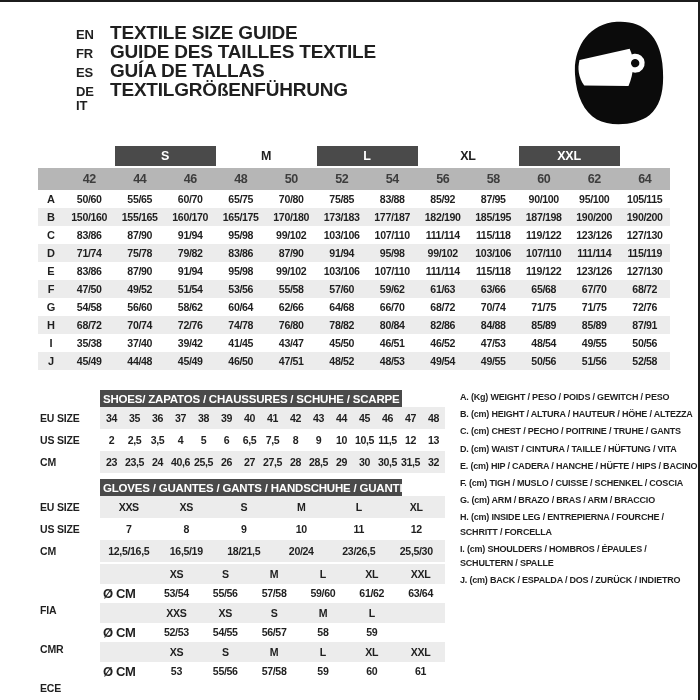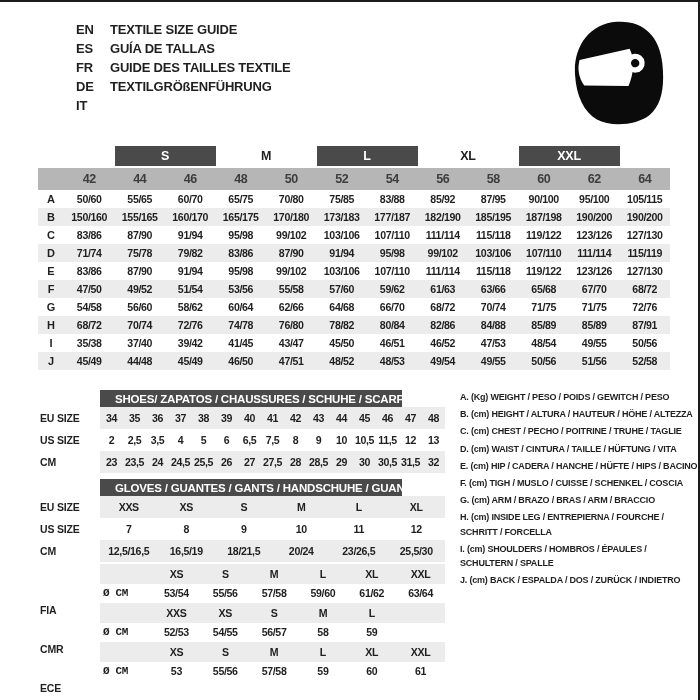--- a/index.html
+++ b/index.html
@@ -7,21 +7,21 @@
     width:700px;height:700px;background:#ffffff;position:relative;overflow:hidden;
     font-family:"Liberation Sans","DejaVu Sans",sans-serif;font-weight:700;color:#1f1f1f;
     box-sizing:border-box;border-top:2px solid #1c1c1c;border-right:2px solid #1c1c1c;
   }
   *{box-sizing:border-box;}
 
   
   .lang-block{position:absolute;left:40px;top:20px;}
   .lang-row{display:flex;align-items:baseline;height:19px;margin-left:36px;}
   .lang-code{width:34px;font-size:13px;letter-spacing:-.2px;}
-  .lang-title{font-size:13px;letter-spacing:-.2px;}
+  .lang-title{font-size:19px;letter-spacing:-.2px;}
 
   
   .helmet-wrap{position:absolute;left:568px;top:16px;width:100px;height:108px;}
 
   
   .main-table{position:absolute;left:38px;top:144px;width:632px;}
   .mt-row{display:grid;grid-template-columns:26px repeat(12,1fr);align-items:center;}
   .mt-groups{height:20px;margin-bottom:2px;}
   .mt-group{height:20px;display:flex;align-items:center;justify-content:center;
     font-size:12.5px;letter-spacing:-.2px;}
@@ -32,51 +32,51 @@
   .mt-data.alt{background:#ececec;}
   .mt-cell{text-align:center;font-size:10.6px;letter-spacing:-.35px;white-space:nowrap;}
   .mt-label{text-align:center;font-size:11px;}
 
   
   .section{position:absolute;left:40px;}
   .sec-label-col{position:absolute;left:0;top:0;width:58px;}
   .sec-label{font-size:10.5px;letter-spacing:-.2px;display:flex;align-items:center;}
   .sec-table{position:absolute;left:60px;top:0;}
   .sec-header{background:#4a4a4a;color:#ffffff;font-size:11.5px;letter-spacing:-.2px;
-    height:17px;display:flex;align-items:center;padding-left:15px;width:302px;white-space:nowrap;}
+    height:17px;display:flex;align-items:center;padding-left:3px;width:302px;white-space:nowrap;}
   .sec-row{display:flex;width:345px;}
   .sec-row.shaded{background:#ececec;}
   .sec-cell{flex:1;text-align:center;font-size:10.6px;letter-spacing:-.35px;
     display:flex;align-items:center;justify-content:center;white-space:nowrap;}
   .h22{height:22px;}
   .h19{height:19.5px;}
 
   
-  .unit-cell{flex:0 0 52px;justify-content:flex-start;padding-left:3px;font-size:11px;font-family:Liberation Mono, monospace;}
+  .unit-cell{flex:0 0 52px;justify-content:flex-start;padding-left:3px;font-size:13px;}
   .hm-cell{flex:1;}
 
   
   .legend{position:absolute;left:460px;top:388px;width:238px;}
   .legend-item{font-size:9px;line-height:14.2px;letter-spacing:-.2px;margin-bottom:3px;}
 </style>
 </head>
 <body>
 
 <div class="lang-block" id="lang-block">
     <div class="lang-row">
       <span class="lang-code">EN</span>
       <span class="lang-title">TEXTILE SIZE GUIDE</span>
     </div>
     <div class="lang-row">
+      <span class="lang-code">FR</span>
+      <span class="lang-title">GUIDE DES TAILLES TEXTILE</span>
+    </div>
+    <div class="lang-row">
       <span class="lang-code">ES</span>
       <span class="lang-title">GUÍA DE TALLAS</span>
-    </div>
-    <div class="lang-row">
-      <span class="lang-code">FR</span>
-      <span class="lang-title">GUIDE DES TAILLES TEXTILE</span>
     </div>
     <div class="lang-row">
       <span class="lang-code">DE</span>
       <span class="lang-title">TEXTILGRÖßENFÜHRUNG</span>
     </div>
     <div class="lang-row">
       <span class="lang-code">IT</span>
     </div>
   </div>
 
@@ -310,21 +310,21 @@
           <div class="sec-cell">10</div>
           <div class="sec-cell">10,5</div>
           <div class="sec-cell">11,5</div>
           <div class="sec-cell">12</div>
           <div class="sec-cell">13</div>
         </div>
         <div class="sec-row h22 shaded">
           <div class="sec-cell">23</div>
           <div class="sec-cell">23,5</div>
           <div class="sec-cell">24</div>
-          <div class="sec-cell">24,5</div>
+          <div class="sec-cell">40,6</div>
           <div class="sec-cell">25,5</div>
           <div class="sec-cell">26</div>
           <div class="sec-cell">27</div>
           <div class="sec-cell">27,5</div>
           <div class="sec-cell">28</div>
           <div class="sec-cell">28,5</div>
           <div class="sec-cell">29</div>
           <div class="sec-cell">30</div>
           <div class="sec-cell">30,5</div>
           <div class="sec-cell">31,5</div>
@@ -438,21 +438,21 @@
           <div class="sec-cell hm-cell">60</div>
           <div class="sec-cell hm-cell">61</div>
         </div>
       </div>
   </div>
 </div>
 
 <div class="legend" id="legend">
     <div class="legend-item">A. (Kg) WEIGHT / PESO / POIDS / GEWITCH / PESO</div>
     <div class="legend-item">B. (cm) HEIGHT / ALTURA / HAUTEUR / HÖHE / ALTEZZA</div>
-    <div class="legend-item">C. (cm) CHEST / PECHO / POITRINE / TRUHE / TAGLIE</div>
+    <div class="legend-item">C. (cm) CHEST / PECHO / POITRINE / TRUHE / GANTS</div>
     <div class="legend-item">D. (cm) WAIST / CINTURA / TAILLE / HÜFTUNG / VITA</div>
     <div class="legend-item">E. (cm) HIP / CADERA / HANCHE / HÜFTE / HIPS / BACINO</div>
     <div class="legend-item">F. (cm) TIGH / MUSLO / CUISSE / SCHENKEL / COSCIA</div>
     <div class="legend-item">G. (cm) ARM / BRAZO / BRAS / ARM / BRACCIO</div>
     <div class="legend-item">H. (cm) INSIDE LEG / ENTREPIERNA / FOURCHE / SCHRITT / FORCELLA</div>
     <div class="legend-item">I. (cm) SHOULDERS / HOMBROS / ÉPAULES / SCHULTERN / SPALLE</div>
     <div class="legend-item">J. (cm) BACK / ESPALDA / DOS / ZURÜCK / INDIETRO</div>
   </div>
 
 </body></html>

